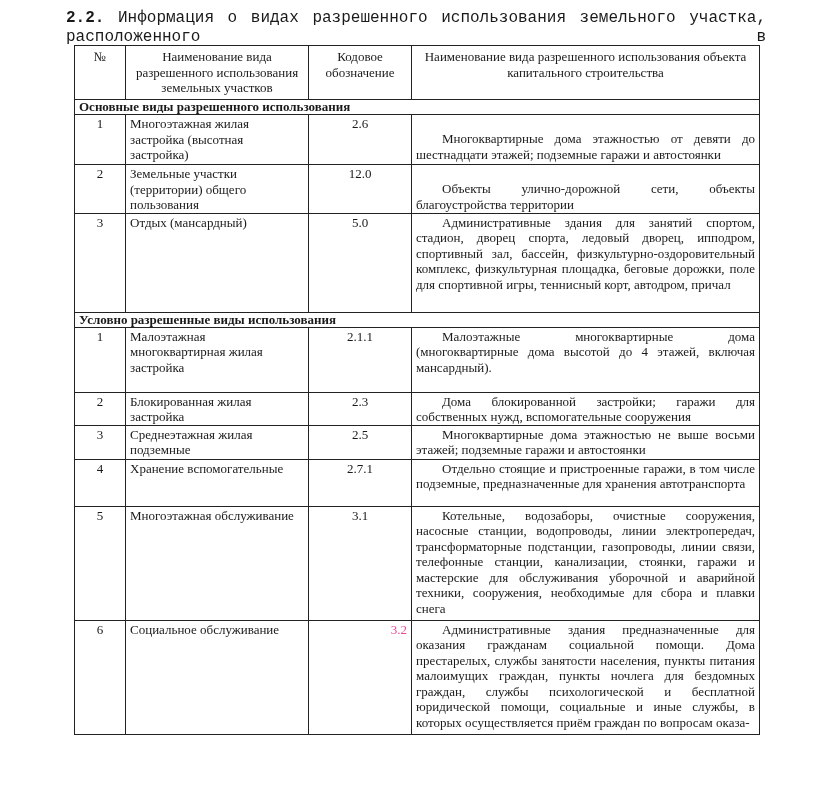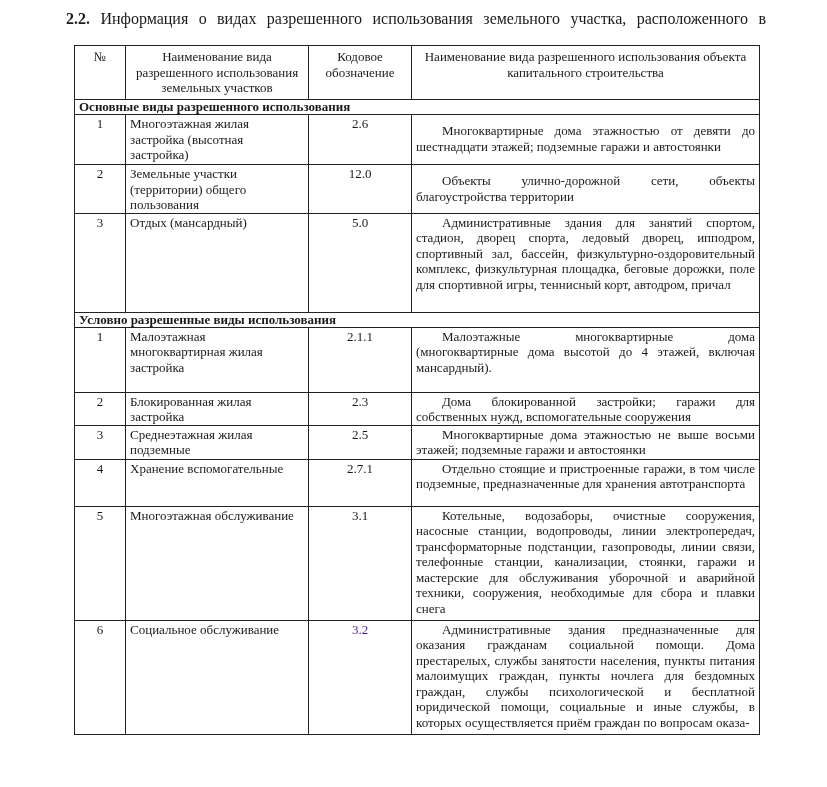--- a/index.html
+++ b/index.html
@@ -5,21 +5,21 @@
   html, body { margin: 0; padding: 0; background: #ffffff; }
   body {
     width: 827px; height: 787px; position: relative; overflow: hidden;
     font-family: "Liberation Serif", "DejaVu Serif", serif; color: #1a1a1a;
   }
   .heading {
     position: absolute; left: 66px; top: 9px; width: 700px;
     font-size: 16px; line-height: 19px; text-align: justify; text-align-last: left;
   }
   .heading .num { font-weight: bold; }
-  .heading .line1 { display: block; text-align: justify; text-align-last: justify; }
+  .heading .line1 { display: block; text-align: justify; text-align-last: justify; font-family: Liberation Mono, monospace; }
   table.doc {
     position: absolute; left: 74px; top: 45px; width: 685px;
     border-collapse: collapse; table-layout: fixed;
     font-size: 13px; line-height: 15.5px;
   }
   table.doc col.c1 { width: 51px; }
   table.doc col.c2 { width: 183px; }
   table.doc col.c3 { width: 103px; }
   table.doc col.c4 { width: 348px; }
   table.doc td, table.doc th {
@@ -28,25 +28,25 @@
   table.doc th {
     font-weight: normal; text-align: center; padding-top: 3px; font-size: 13px;
   }
   tr.hdr { height: 54px; }
   tr.section td { font-weight: bold; padding: 0 4px; height: 14px; line-height: 14px; }
   tr.section.s2 td { }
   td.n { text-align: center; }
   td.code { text-align: center; }
   td.desc { text-align: justify; padding-right: 4px; }
   td.desc .ind { display: inline-block; width: 26px; }
-  td.code.faded { color: #4c1d95; }
+  td.code.faded { color: #ec4899; text-align: right; }
   tr.r1a { height: 50px; } tr.r2a { height: 33px; } tr.r3a { height: 99px; }
   tr.r1b { height: 65px; } tr.r2b { height: 33px; } tr.r3b { height: 34px; }
   tr.r4b { height: 47px; } tr.r5b { height: 114px; } tr.r6b { height: 114px; }
-  td.desc.lead { padding-top: 8px; }
+  td.desc.lead { padding-top: 16px; }
 </style>
 </head>
 <body>
 
 <div class="heading">
   <span class="line1"><span class="num">2.2.</span> <span>Информация о видах разрешенного использования земельного участка, расположенного в</span></span>
 </div>
 
 <table class="doc">
   <colgroup>

